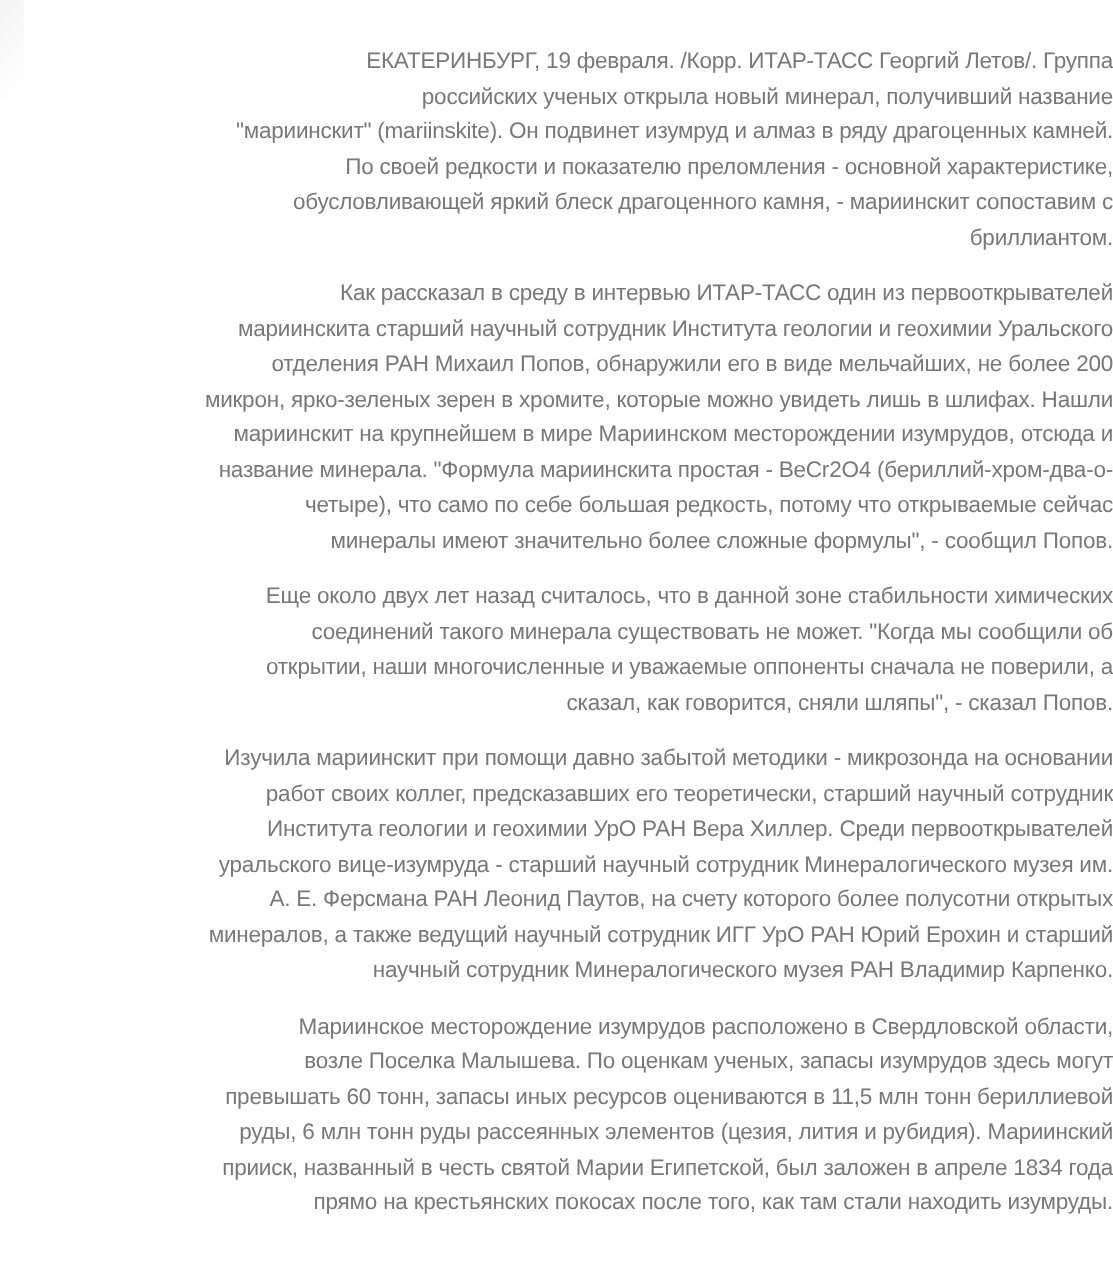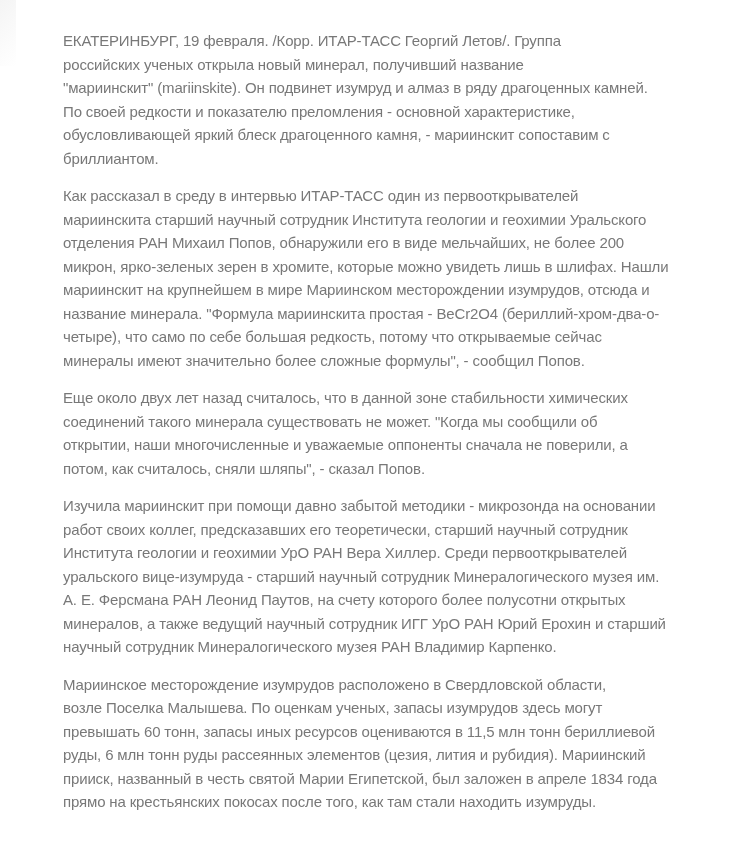--- a/index.html
+++ b/index.html
@@ -37,41 +37,41 @@
     letter-spacing: -0.15px;
     white-space: pre;         
     font-weight: 400;
   }
 </style>
 </head>
 <body style="background: rgb(255, 255, 255);">
 
 <div class="corner-shade"></div>
 
-<main class="article-body" style="color: rgb(120, 120, 120);">
+<main class="article-body" style="color: rgb(120, 120, 120); text-align: right;">
   <p class="article-paragraph">ЕКАТЕРИНБУРГ, 19 февраля. /Корр. ИТАР-ТАСС Георгий Летов/. Группа
 российских ученых открыла новый минерал, получивший название
 "мариинскит" (mariinskite). Он подвинет изумруд и алмаз в ряду драгоценных камней.
 По своей редкости и показателю преломления - основной характеристике,
 обусловливающей яркий блеск драгоценного камня, - мариинскит сопоставим с
 бриллиантом.</p>
 
   <p class="article-paragraph">Как рассказал в среду в интервью ИТАР-ТАСС один из первооткрывателей
 мариинскита старший научный сотрудник Института геологии и геохимии Уральского
 отделения РАН Михаил Попов, обнаружили его в виде мельчайших, не более 200
 микрон, ярко-зеленых зерен в хромите, которые можно увидеть лишь в шлифах. Нашли
 мариинскит на крупнейшем в мире Мариинском месторождении изумрудов, отсюда и
 название минерала. "Формула мариинскита простая - BeCr2O4 (бериллий-хром-два-о-
 четыре), что само по себе большая редкость, потому что открываемые сейчас
 минералы имеют значительно более сложные формулы", - сообщил Попов.</p>
 
   <p class="article-paragraph">Еще около двух лет назад считалось, что в данной зоне стабильности химических
 соединений такого минерала существовать не может. "Когда мы сообщили об
 открытии, наши многочисленные и уважаемые оппоненты сначала не поверили, а
-потом, как считалось, сняли шляпы", - сказал Попов.</p>
+сказал, как говорится, сняли шляпы", - сказал Попов.</p>
 
   <p class="article-paragraph">Изучила мариинскит при помощи давно забытой методики - микрозонда на основании
 работ своих коллег, предсказавших его теоретически, старший научный сотрудник
 Института геологии и геохимии УрО РАН Вера Хиллер. Среди первооткрывателей
 уральского вице-изумруда - старший научный сотрудник Минералогического музея им.
 А. Е. Ферсмана РАН Леонид Паутов, на счету которого более полусотни открытых
 минералов, а также ведущий научный сотрудник ИГГ УрО РАН Юрий Ерохин и старший
 научный сотрудник Минералогического музея РАН Владимир Карпенко.</p>
 
   <p class="article-paragraph">Мариинское месторождение изумрудов расположено в Свердловской области,

